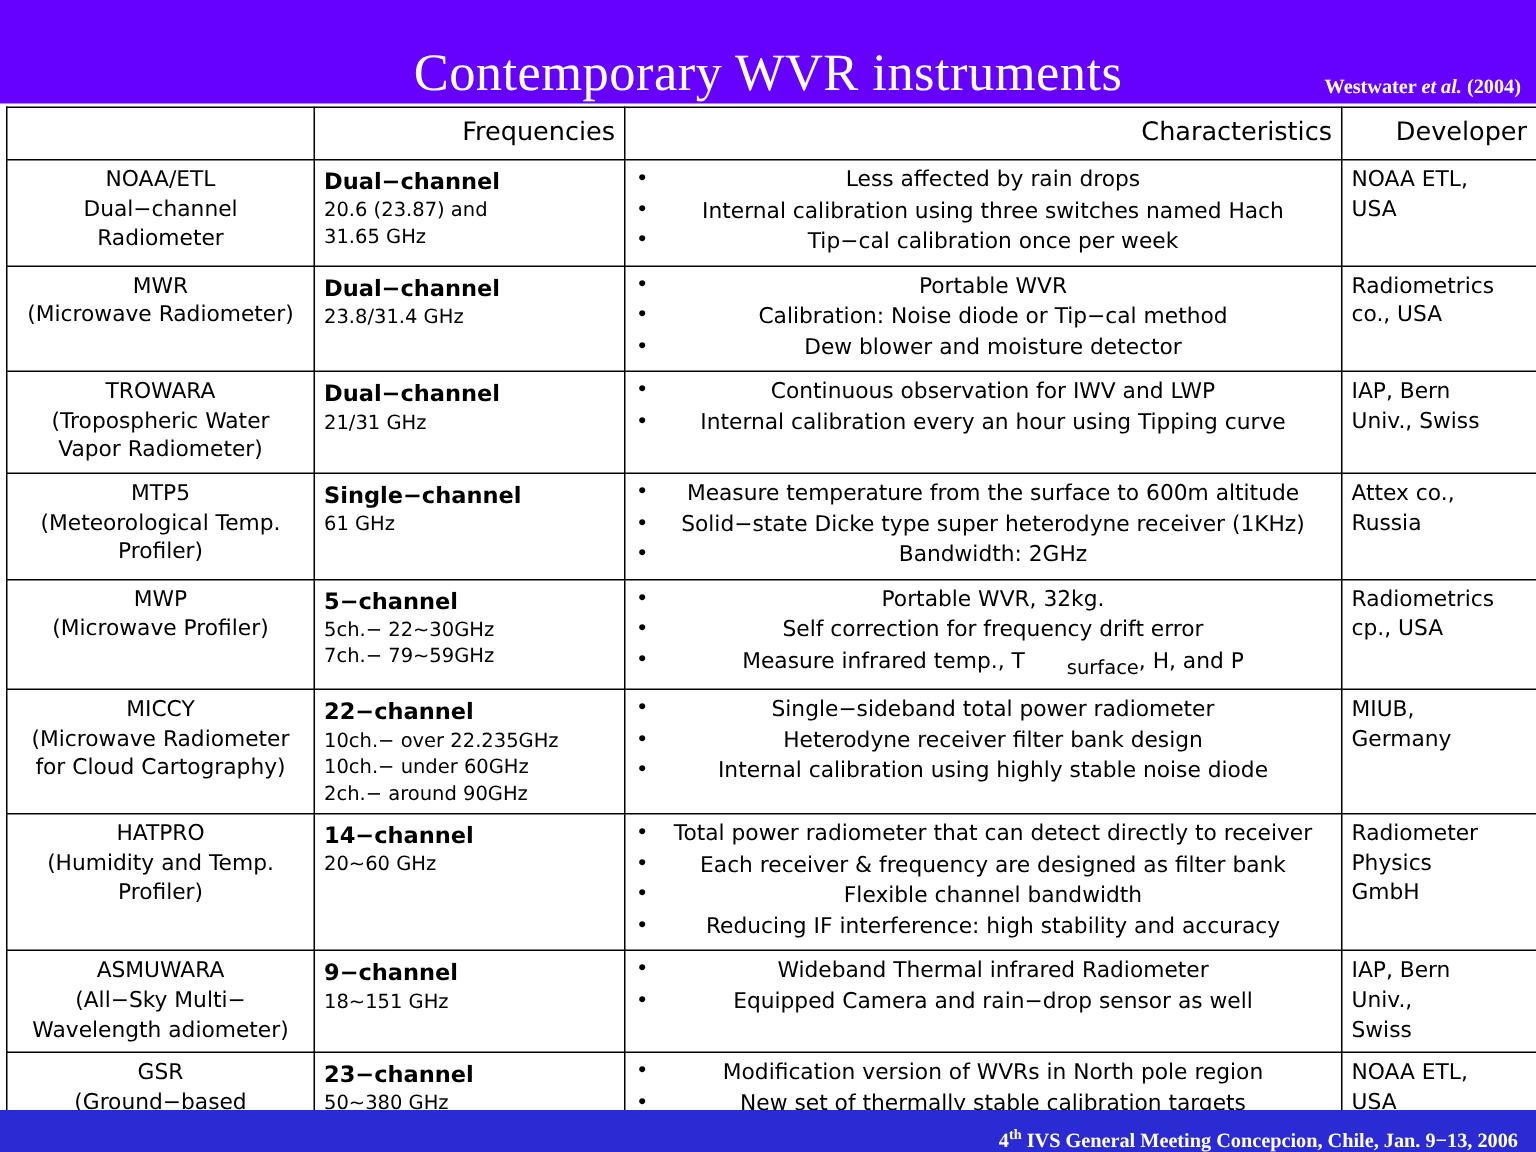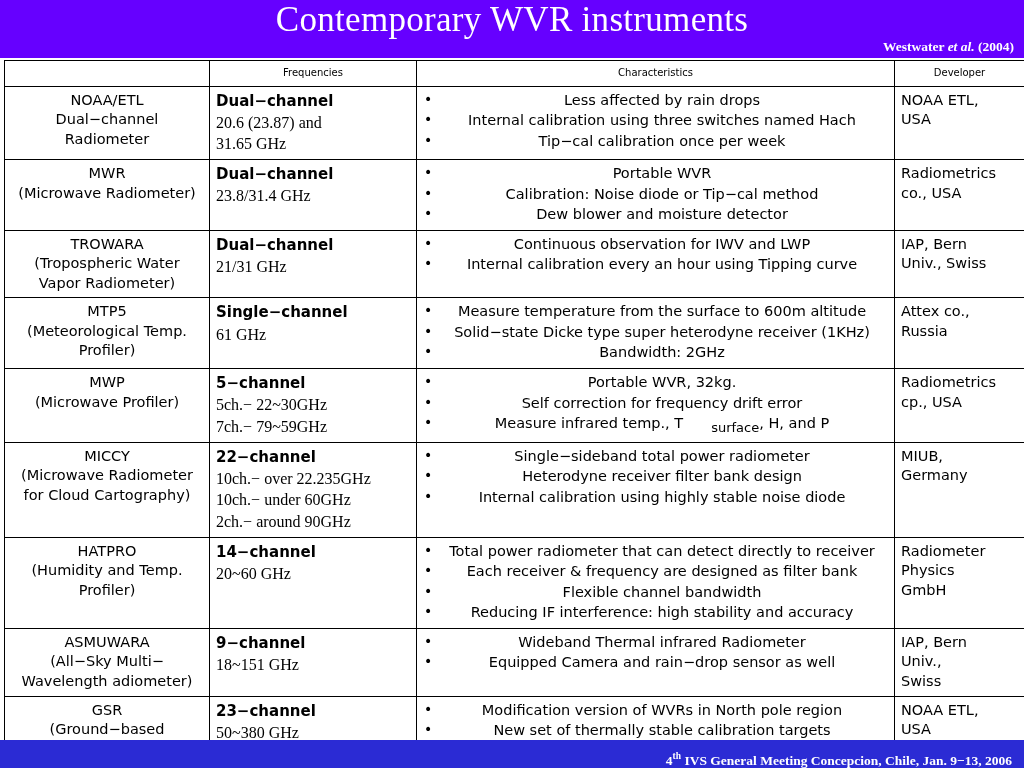--- a/index.html
+++ b/index.html
@@ -15,24 +15,24 @@
   }
   .slide {
     position: relative;
     width: 1024px;
     height: 768px;
     box-sizing: border-box;
   }
   
   .header {
     position: relative;
-    height: 58px;
+    height: 69px;
     background: #6600ff;
     display: flex;
-    align-items: flex-start;
+    align-items: flex-end;
     justify-content: center;
   }
   .header-title {
     color: #ffffff;
     font-family: "Liberation Serif", serif;
     font-size: 35px;
     font-weight: normal;
     letter-spacing: 0.3px;
     text-align: center;
   }
@@ -65,42 +65,41 @@
 
   table.wvr th, table.wvr td {
     border: 1.5px solid #000000;
     vertical-align: top;
     padding: 4px 6px;
     font-size: 14.5px;
     line-height: 1.35;
     color: #000000;
   }
   table.wvr thead th {
-    text-align: center;
+    text-align: right;
     font-weight: normal;
-    font-size: 10px;
+    font-size: 17px;
     padding: 5px 6px 6px;
     vertical-align: middle;
   }
   td.name {
     text-align: center;
     vertical-align: middle;
     font-size: 14.5px;
     line-height: 1.32;
   }
   td.freq .freq-head {
     font-weight: bold;
     font-size: 15px;
     display: block;
     margin-bottom: 1px;
   }
   td.freq .freq-line {
     display: block;
-    font-size: 16px;
-    font-family: Liberation Serif, serif;
+    font-size: 13px;
   }
   td.chars ul {
     margin: 0;
     padding: 0;
     list-style: none;
   }
   td.chars li {
     position: relative;
     padding-left: 13px;
     margin-bottom: 1px;

